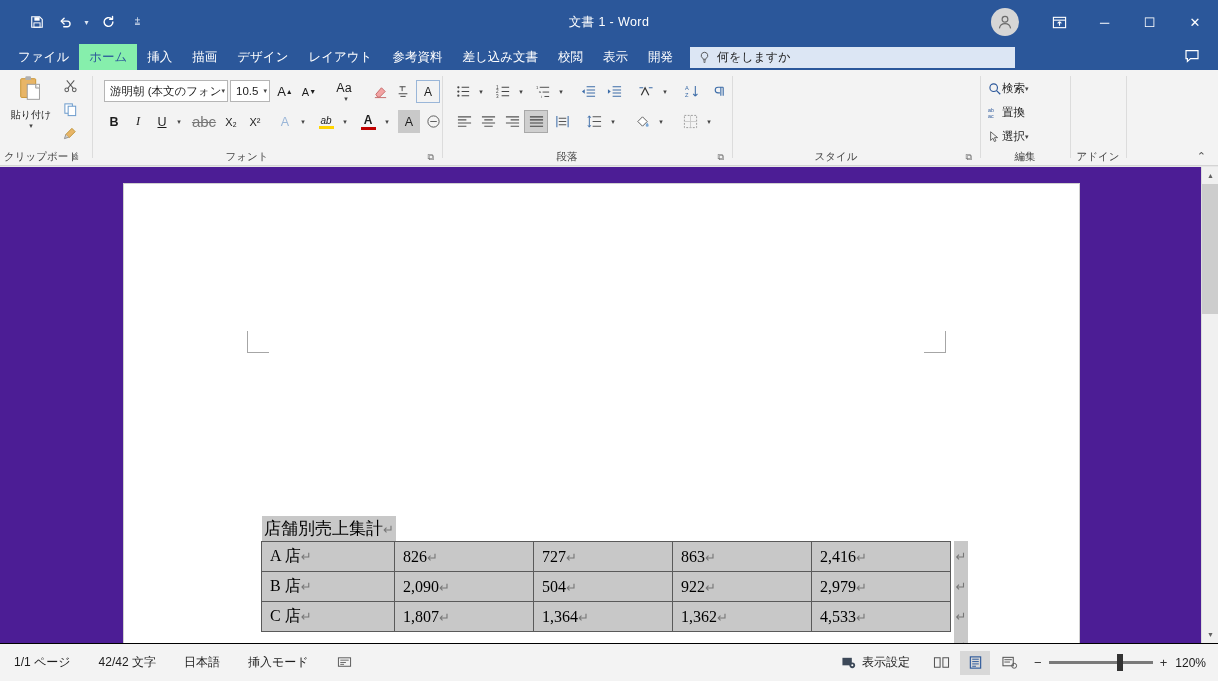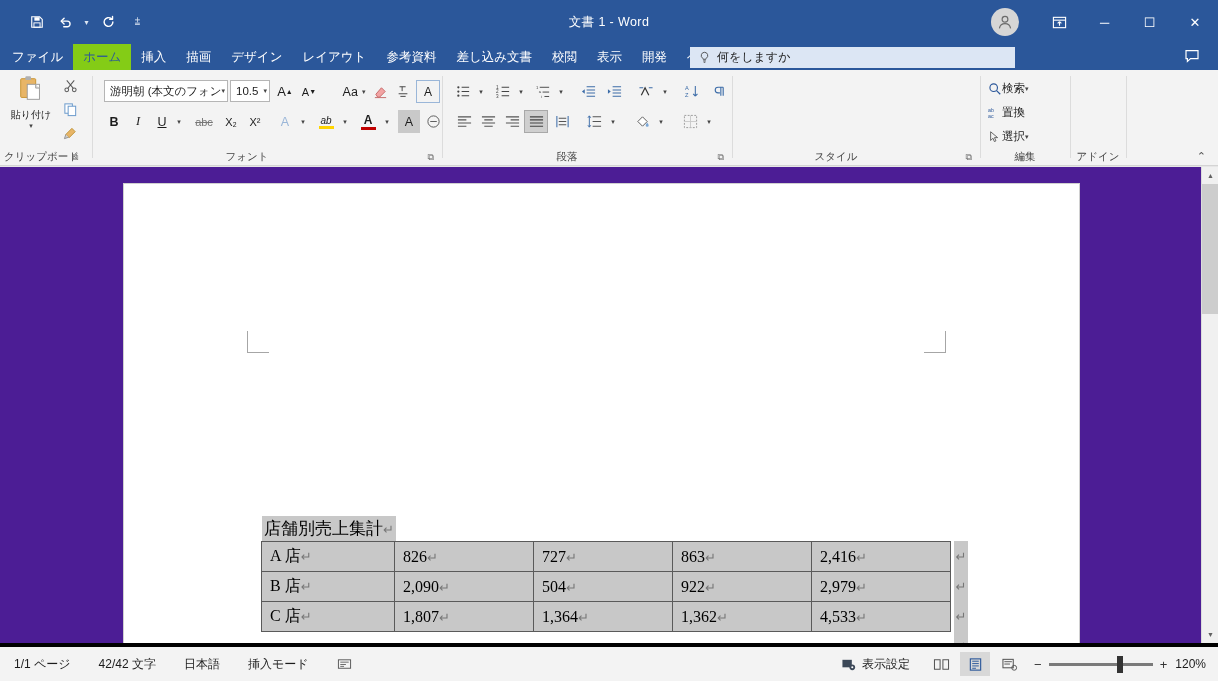--- a/index.html
+++ b/index.html
@@ -37,26 +37,26 @@
     width: 45px; height: 44px; display: flex; align-items: center; justify-content: center;
     color: #fff; font-size: 13px;
   }
   .winbtn.close { width: 46px; }
 
   
   .tabstrip {
     position: absolute; top: 44px; left: 0; width: 1218px; height: 26px;
     background: #2b579a;
   }
-  .tabs { display: flex; align-items: flex-end; height: 26px; padding-left: 2px; }
+  .tabs { display: flex; align-items: flex-end; height: 26px; padding-left: 8px; }
   .tab {
     height: 26px; padding: 0 10px; display: flex; align-items: center;
     color: #fff; font-size: 12.5px; white-space: nowrap;
   }
-  .tab.active { background: #84cc16; color: #2b579a; }
+  .tab.active { background: #86efac; color: #2b579a; }
   .tellme {
     position: absolute; left: 690px; top: 3px; width: 325px; height: 21px;
     background: #dce6f4; display: flex; align-items: center; gap: 6px; padding-left: 8px;
   }
   .tellme .txt { font-size: 12px; color: #1c1c1c; }
   .comments-icon { position: absolute; right: 18px; top: 4px; color: #fff; }
 
   
   .ribbon {
     position: absolute; top: 70px; left: 0; width: 1218px; height: 96px;
@@ -149,21 +149,21 @@
     font-size: 7px; color: #606060;
   }
   .vscroll .thumb {
     position: absolute; top: 17px; left: 0; width: 17px; height: 130px; background: #cdcdcd;
   }
   .vscroll .arrow.down { position: absolute; bottom: 0; }
 
   
   .statusbar {
     position: absolute; bottom: 0; left: 0; width: 1218px; height: 38px;
-    background: #f3f3f3; border-top: 4px solid #000000;
+    background: #f3f3f3; border-top: 1px solid #000000;
     display: flex; align-items: center; font-size: 12px; color: #1c1c1c;
   }
   .sb-item { padding: 0 14px; display: flex; align-items: center; gap: 5px; white-space: nowrap; }
   .sb-right { margin-left: auto; display: flex; align-items: center; }
   .viewbtn {
     width: 30px; height: 24px; display: flex; align-items: center; justify-content: center; margin: 0 2px;
   }
   .viewbtn.active { background: #d8d8d8; }
   .zoom-slider {
     display: flex; align-items: center; gap: 7px; margin: 0 8px; font-size: 13px; color: #333;
@@ -308,21 +308,21 @@
         <span class="caret">▾</span>
       </div>
       <div class="tb" style="left:182px;top:10px;width:22px;">
           <span style="font-size:13px;">A</span>
           <sup style="font-size:7px;">▲</sup>
         </div>
       <div class="tb" style="left:206px;top:10px;width:22px;">
           <span style="font-size:11px;">A</span>
           <sup style="font-size:7px;">▼</sup>
         </div>
-      <div class="tb" style="left:244px;top:10px;width:36px;">
+      <div class="tb" style="left:234px;top:10px;width:36px;flex-direction:column;">
           <span>Aa</span>
           <span class="caret" style="margin-left:4px;">▾</span>
         </div>
       <div class="tb" style="left:276px;top:10px;width:24px;">
         <span class="ico">
             <svg width="15" height="15" viewBox="0 0 16 16">
               <path d="M3 11 9 4l4 4-6 6H5z" fill="#f2a3a3" stroke="#c46868" stroke-width="1"></path>
               <path d="M2 14.5h12" stroke="#c46868" stroke-width="1"></path>
             </svg>
           </span>
@@ -344,21 +344,21 @@
         </div>
       <div class="tb" style="left:36px;top:40px;width:20px;font-style:italic;font-family:'Liberation Serif',serif;">
           <span>I</span>
         </div>
       <div class="tb" style="left:60px;top:40px;width:20px;text-decoration:underline;">
           <span>U</span>
         </div>
       <div class="tb" style="left:80px;top:40px;width:14px;">
           <span class="caret">▾</span>
         </div>
-      <div class="tb" style="left:98px;top:40px;width:28px;text-decoration:line-through;color:#777;font-size:11px;">
+      <div class="tb" style="left:98px;top:40px;width:28px;text-decoration:line-through;color:#777;font-size:15px;">
           <span>abc</span>
         </div>
       <div class="tb" style="left:128px;top:40px;width:22px;font-size:11px;">
           <span>X₂</span>
         </div>
       <div class="tb" style="left:152px;top:40px;width:22px;font-size:11px;">
           <span>X²</span>
         </div>
       <div class="tb" style="left:182px;top:40px;width:22px;color:#9ab6d8;">
           <span>A</span>

